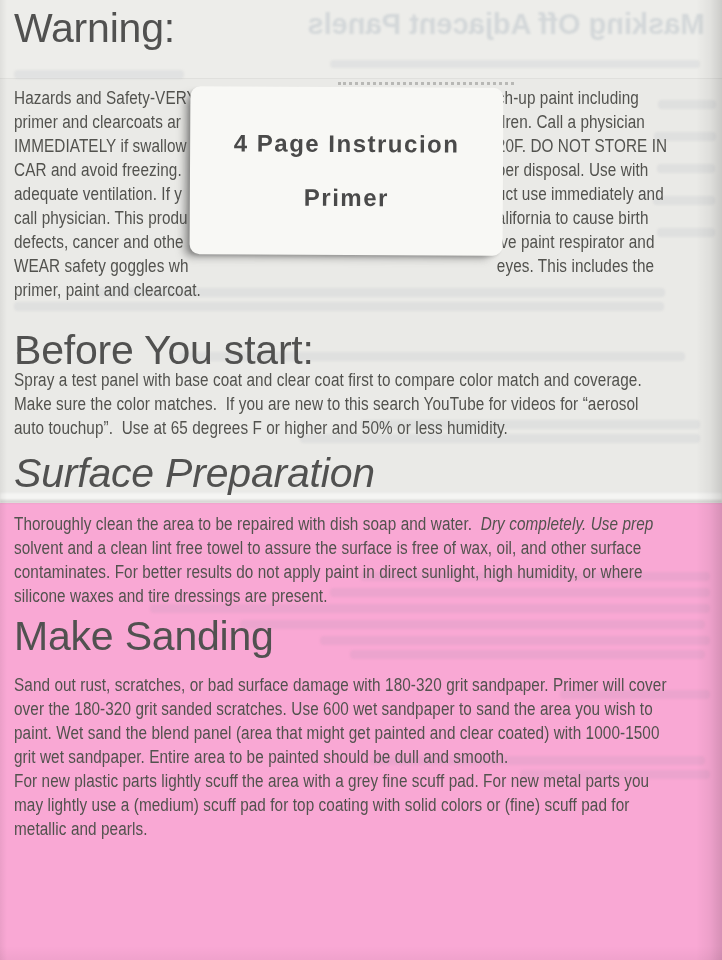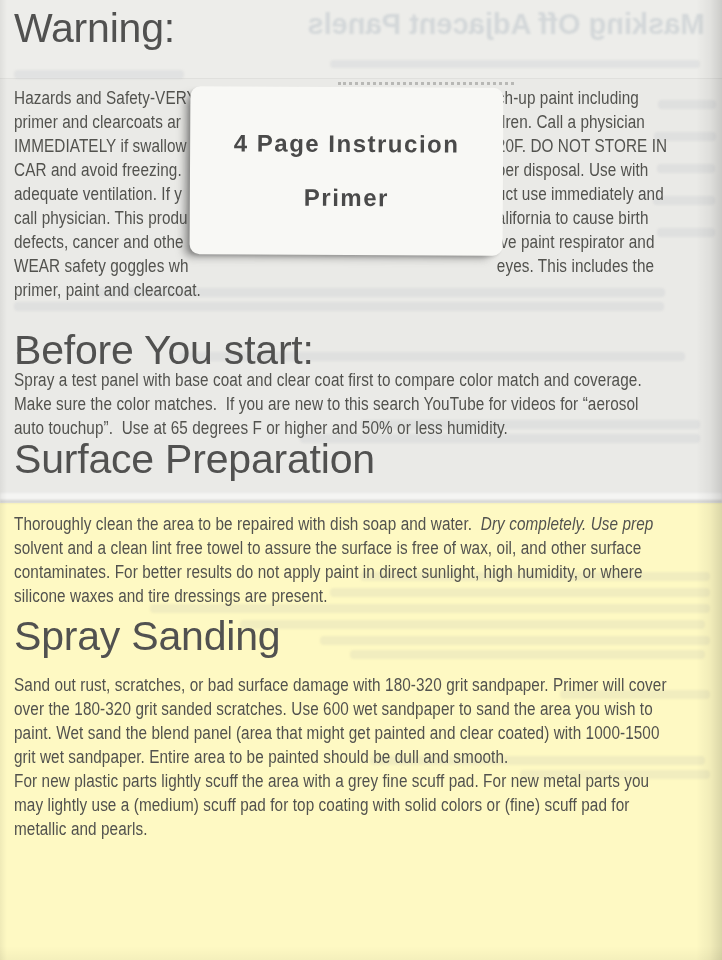--- a/index.html
+++ b/index.html
@@ -1,21 +1,21 @@
 <!DOCTYPE html>
 <html><head>
 <meta charset="utf-8">
 <style>
   html,body { margin:0; padding:0; }
   body {
     width:722px; height:960px; overflow:hidden;
     font-family:"Liberation Sans", sans-serif;
     background:#e8e8e5;
   }
-  .page { position:relative; width:722px; height:960px; background:#fef9c3; overflow:hidden; }
+  .page { position:relative; width:722px; height:960px; background:#f9a8d4; overflow:hidden; }
 
   
   .band-top  { position:absolute; left:0; top:0; width:722px; height:80px; background:#ededea; z-index:0; }
   .band-mid  { position:absolute; left:0; top:78px; width:722px; height:424px; background:#eaeae7; border-top:1px solid rgba(0,0,0,0.04); z-index:0; }
   .seam-hl   { position:absolute; left:0; top:493px; width:722px; height:7px; background:rgba(255,255,255,0.5); filter:blur(1px); z-index:1; }
   .seam-sh   { position:absolute; left:0; top:500px; width:722px; height:3px; background:rgba(110,110,105,0.16); filter:blur(1px); z-index:1; }
   .edge-right  { position:absolute; right:0; top:0; width:26px; height:100%; background:linear-gradient(to right, rgba(0,0,0,0), rgba(0,0,0,0.05) 55%, rgba(0,0,0,0.14)); z-index:4; }
   .edge-left   { position:absolute; left:0; top:0; width:7px; height:100%; background:linear-gradient(to right, rgba(0,0,0,0.06), rgba(0,0,0,0)); z-index:4; }
   .edge-bottom { position:absolute; left:0; bottom:0; width:100%; height:14px; background:linear-gradient(to top, rgba(0,0,0,0.04), rgba(0,0,0,0)); z-index:4; }
 
@@ -119,29 +119,29 @@
   </div>
 
   <div class="heading" style="top:303px;margin-top:24px;">Before You start:</div>
   <div class="stray-dot">.</div>
   <div class="body-copy" style="top:368px;">
     <div class="line">Spray a test panel with base coat and clear coat first to compare color match and coverage.</div>
     <div class="line">Make sure the color matches.  If you are new to this search YouTube for videos for “aerosol</div>
     <div class="line">auto touchup”.  Use at 65 degrees F or higher and 50% or less humidity.</div>
   </div>
 
-  <div class="heading" style="top:436px;">Surface Preparation</div>
+  <div class="heading" style="top:450px;font-style:italic;">Surface Preparation</div>
   <div class="body-copy" style="top:512px;">
     <div class="line"><span>Thoroughly clean the area to be repaired with dish soap and water.  </span><span class="it">Dry completely. Use prep</span></div>
     <div class="line">solvent and a clean lint free towel to assure the surface is free of wax, oil, and other surface</div>
     <div class="line">contaminates. For better results do not apply paint in direct sunlight, high humidity, or where</div>
     <div class="line">silicone waxes and tire dressings are present.</div>
   </div>
 
-  <div class="heading" style="top:613px;">Spray Sanding</div>
+  <div class="heading" style="top:613px;">Make Sanding</div>
   <div class="body-copy" style="top:673px;">
     <div class="line">Sand out rust, scratches, or bad surface damage with 180-320 grit sandpaper. Primer will cover</div>
     <div class="line">over the 180-320 grit sanded scratches. Use 600 wet sandpaper to sand the area you wish to</div>
     <div class="line">paint. Wet sand the blend panel (area that might get painted and clear coated) with 1000-1500</div>
     <div class="line">grit wet sandpaper. Entire area to be painted should be dull and smooth.</div>
   </div>
   <div class="body-copy" style="top:769px;">
     <div class="line">For new plastic parts lightly scuff the area with a grey fine scuff pad. For new metal parts you</div>
     <div class="line">may lightly use a (medium) scuff pad for top coating with solid colors or (fine) scuff pad for</div>
     <div class="line">metallic and pearls.</div>

